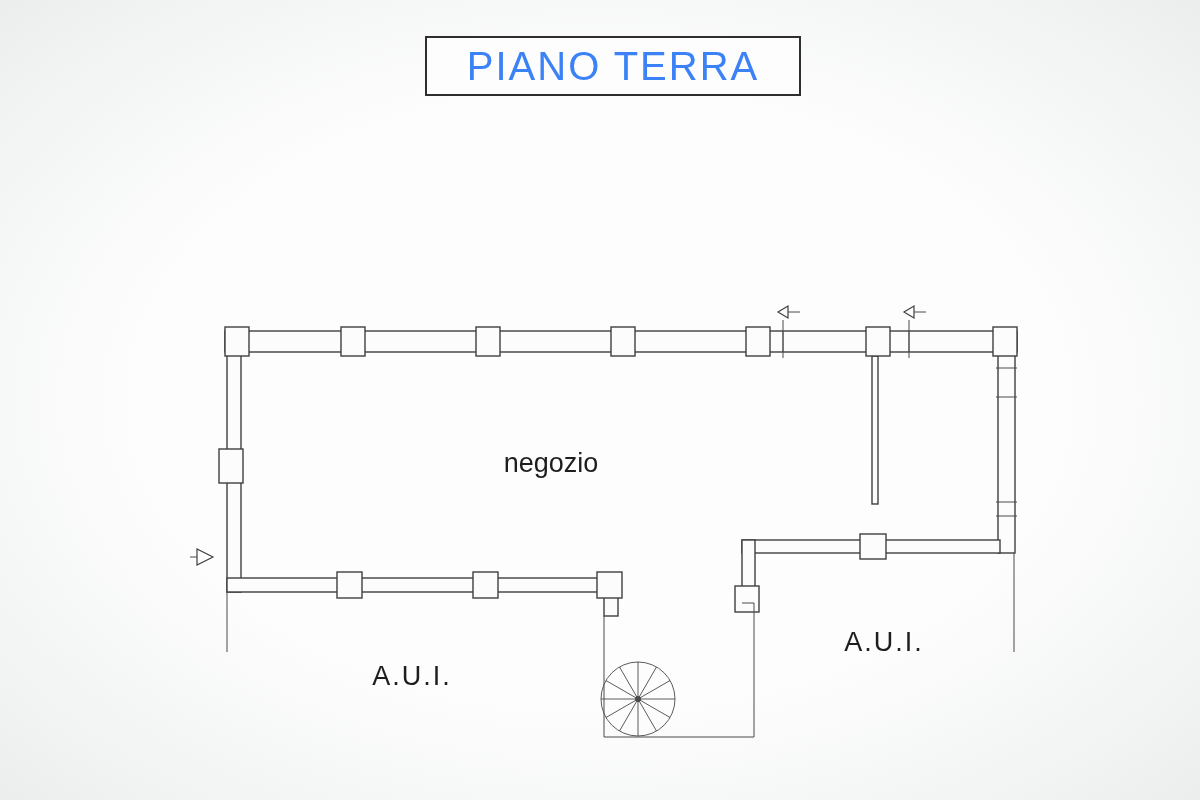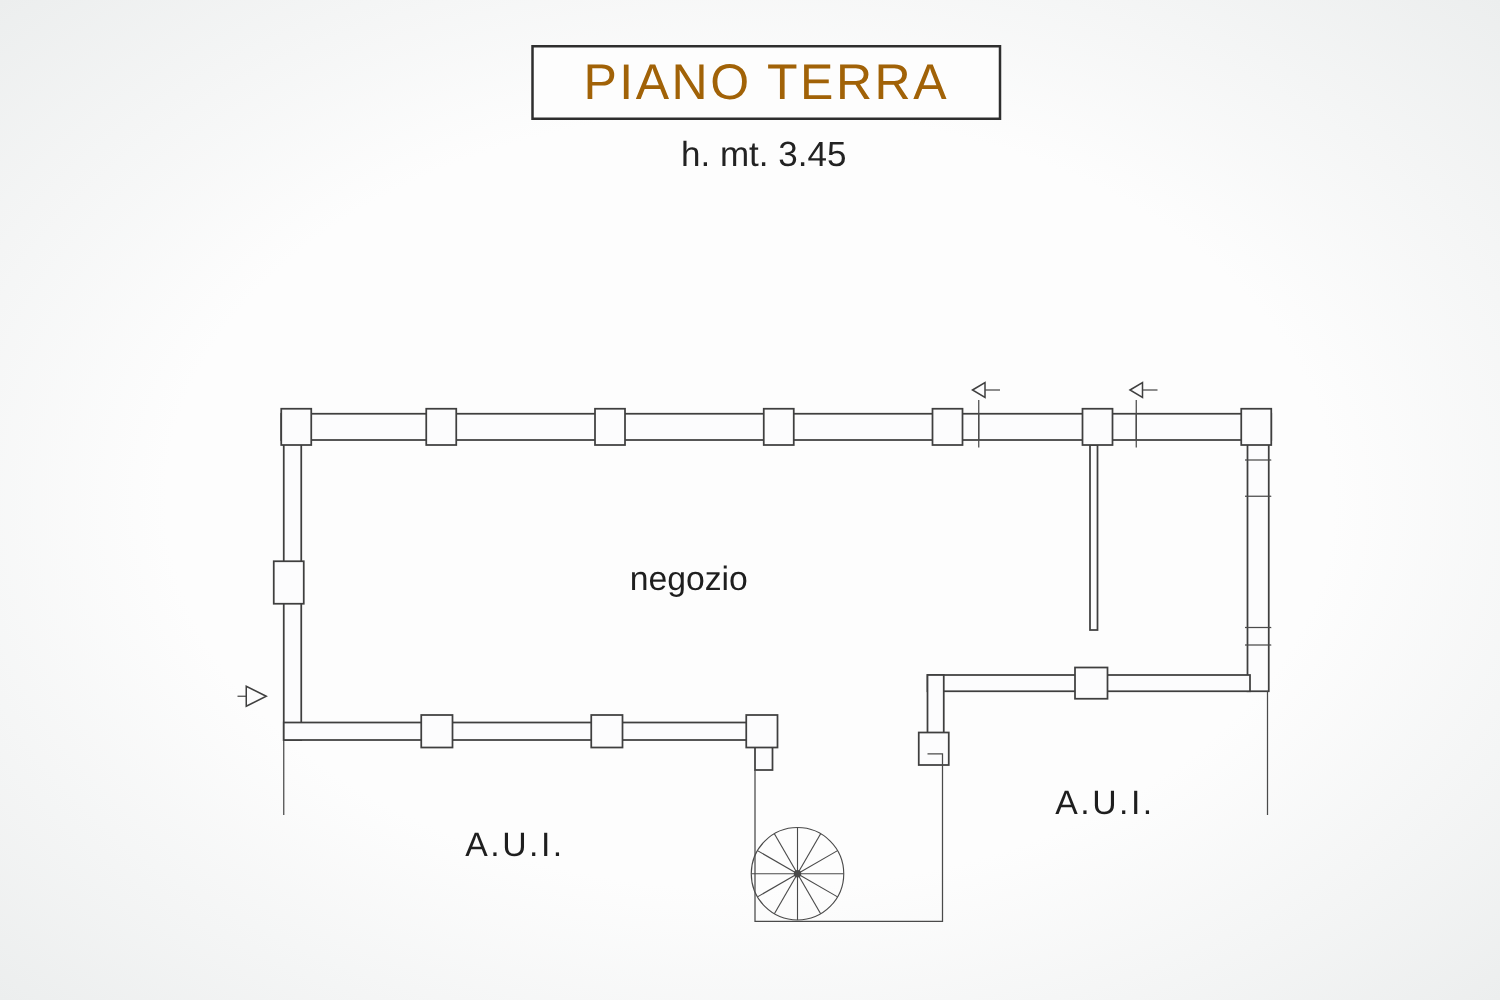--- a/index.html
+++ b/index.html
@@ -24,21 +24,21 @@
     height: 56px;
     border: 2px solid #2e2e2e;
     background: #fdfdfd;
     display: flex;
     align-items: center;
     justify-content: center;
   }
   .title-text {
     font-size: 40px;
     letter-spacing: 2px;
-    color: #a16207;
+    color: #3b82f6;
     font-weight: 500;
   }
   .subtitle {
     position: absolute;
     left: 425px;
     top: 108px;
     width: 372px;
     text-align: center;
     font-size: 28px;
     color: #222;
@@ -80,21 +80,20 @@
 </style>
 </head>
 <body>
 
 <div class="page">
 
   <div class="title-box">
     <span class="title-text">PIANO TERRA</span>
   </div>
 
-  <div class="subtitle">h. mt. 3.45</div>
 
   <svg class="plan" width="1200" height="800" viewBox="0 0 1200 800">
 
     <g>
       <rect class="wall" x="225" y="331" width="792" height="21"></rect>
       <rect class="wall" x="227" y="331" width="14" height="261"></rect>
       <rect class="wall" x="998" y="331" width="17" height="222"></rect>
       <rect class="wall" x="227" y="578" width="393" height="14"></rect>
       <rect class="wall" x="742" y="540" width="258" height="13"></rect>
       <rect class="wall" x="742" y="540" width="13" height="63"></rect>

